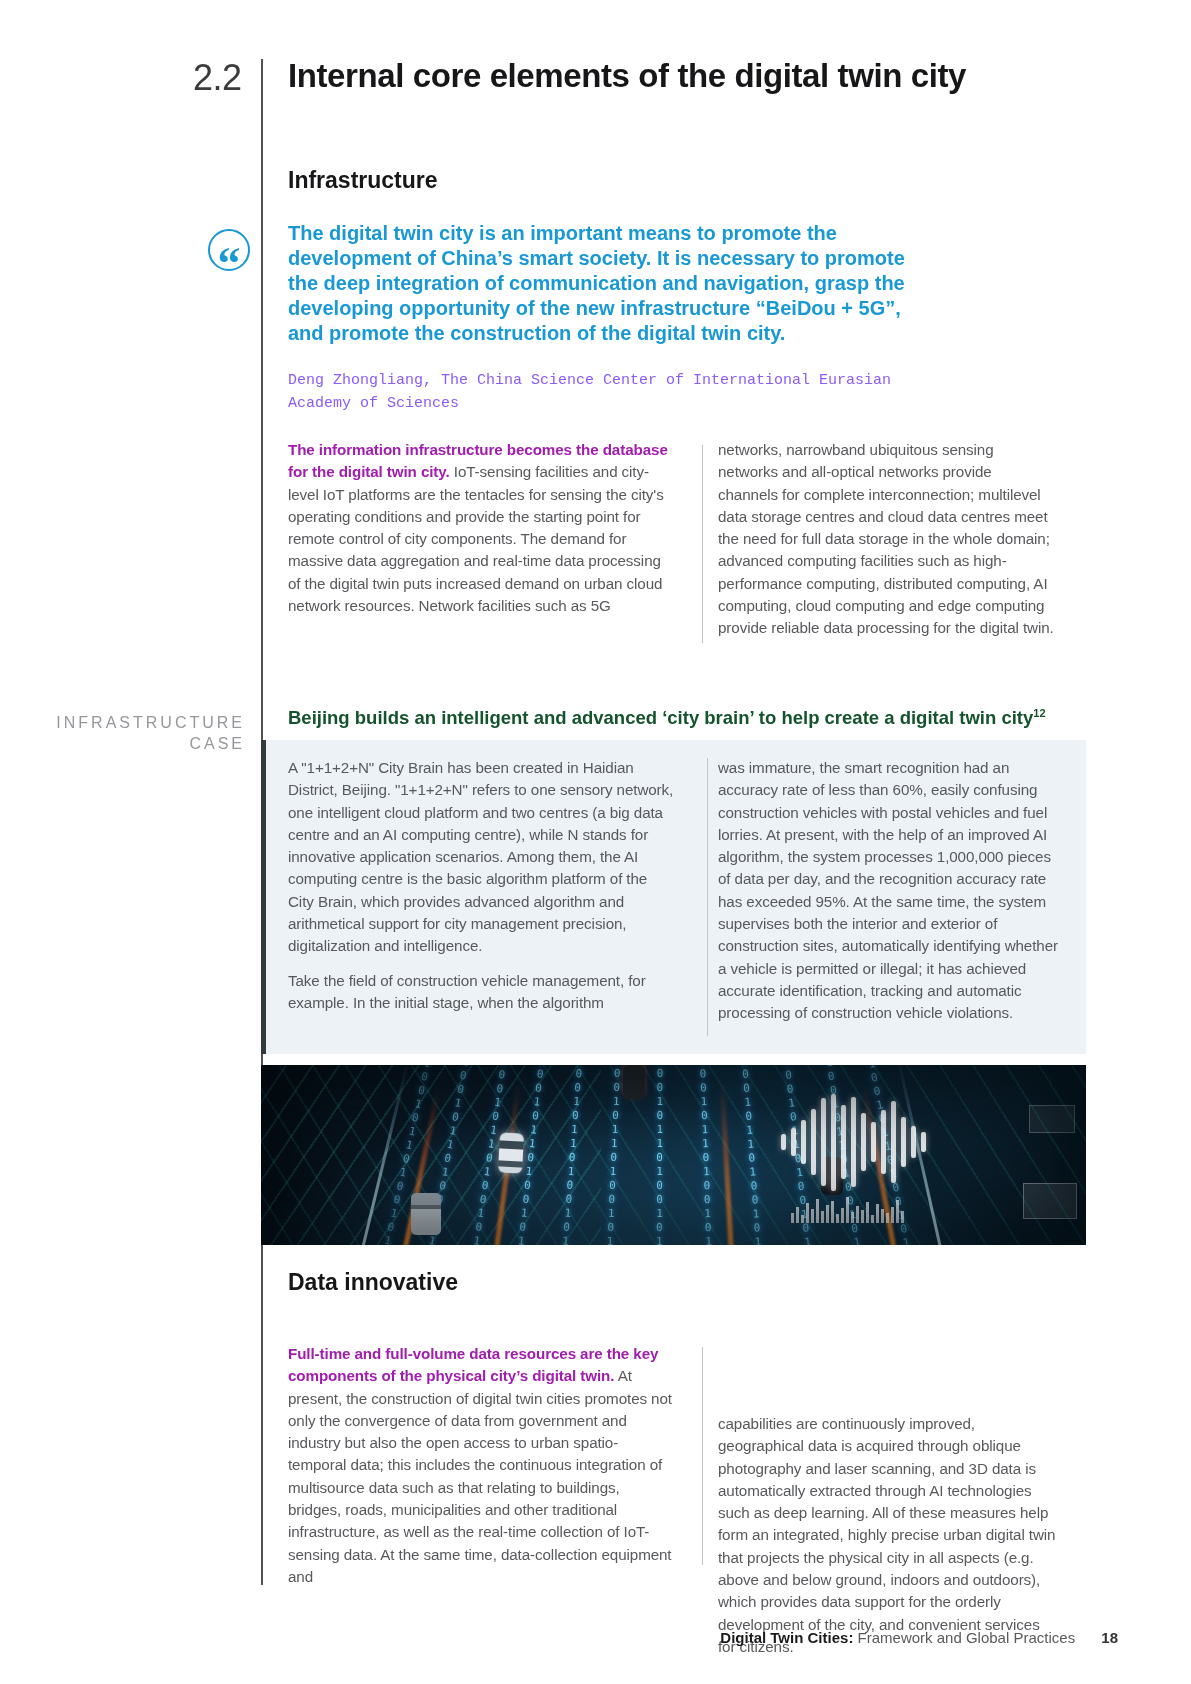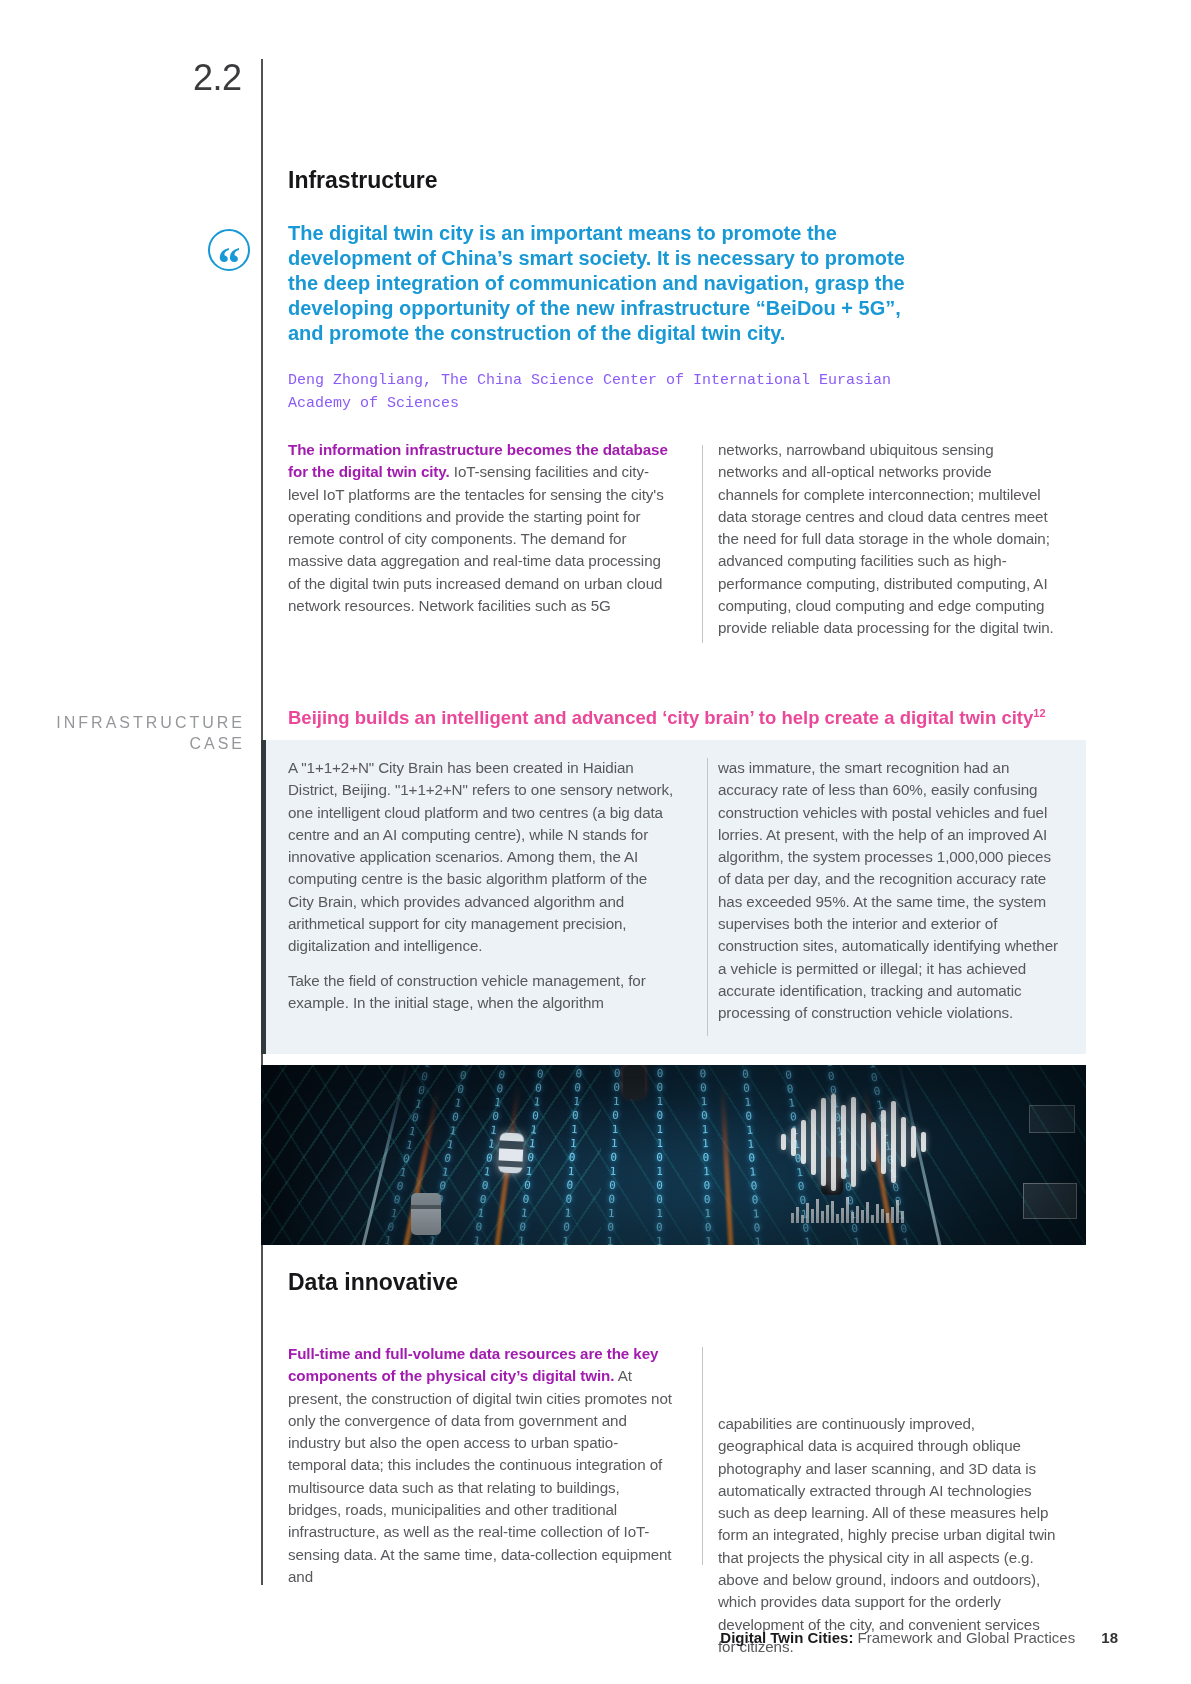--- a/index.html
+++ b/index.html
@@ -27,21 +27,21 @@
   .body-col{font-size:15.2px;line-height:22.3px;color:#58595c;letter-spacing:-0.1px;}
   .body-col p{margin:0;}
   .lead{font-weight:700;color:#a21caf;}
   .s1-c1{left:288px;top:426px;width:386px;}
   .s1-c2{left:718px;top:426px;width:336px;}
   .divider{width:1px;background:#c3c5c7;}
   .div1{left:702px;top:432px;height:198px;}
   
   .case-label{left:20px;top:699px;width:225px;text-align:right;font-size:16px;letter-spacing:3px;
     color:#95979a;line-height:21px;}
-  .case-heading{left:288px;top:694px;font-size:18.5px;font-weight:700;color:#ec4899;white-space:nowrap;}
+  .case-heading{left:288px;top:694px;font-size:18.5px;font-weight:700;color:#14532d;white-space:nowrap;}
   .case-heading sup{font-size:11px;}
   .case-box{left:261px;top:727px;width:825px;height:314px;background:#edf2f6;
     border-left:5px solid #323a3e;box-sizing:border-box;}
   .case-box .body-col p + p{margin-top:12px;}
   .cb-c1{left:22px;top:17px;width:386px;}
   .cb-c2{left:452px;top:17px;width:342px;}
   .div2{left:441px;top:18px;height:278px;}
   .div3{left:702px;top:1334px;height:218px;}
   
   .photo{left:261px;top:1052px;width:825px;height:180px;overflow:hidden;
@@ -90,20 +90,21 @@
   .ft-num{font-weight:700;color:#333335;margin-left:22px;}
 </style>
 </head>
 <body>
 
 <div class="page">
 
   <div class="abs vrule"></div>
 
   <div class="abs sec-num">2.2</div>
+  <div class="abs doc-title">Internal core elements of the digital twin city</div>
 
   <div class="abs h2 h2-infra">Infrastructure</div>
 
   <div class="abs q-icon">
     <span class="q-glyph">“</span>
   </div>
   <div class="abs quote-text">The digital twin city is an important means to promote the development of China’s smart society. It is necessary to promote the deep integration of communication and navigation, grasp the developing opportunity of the new infrastructure “BeiDou + 5G”, and promote the construction of the digital twin city.</div>
   <div class="abs quote-attr">Deng Zhongliang, The China Science Center of International Eurasian Academy of Sciences</div>
 
   <div class="abs body-col s1-c1">

